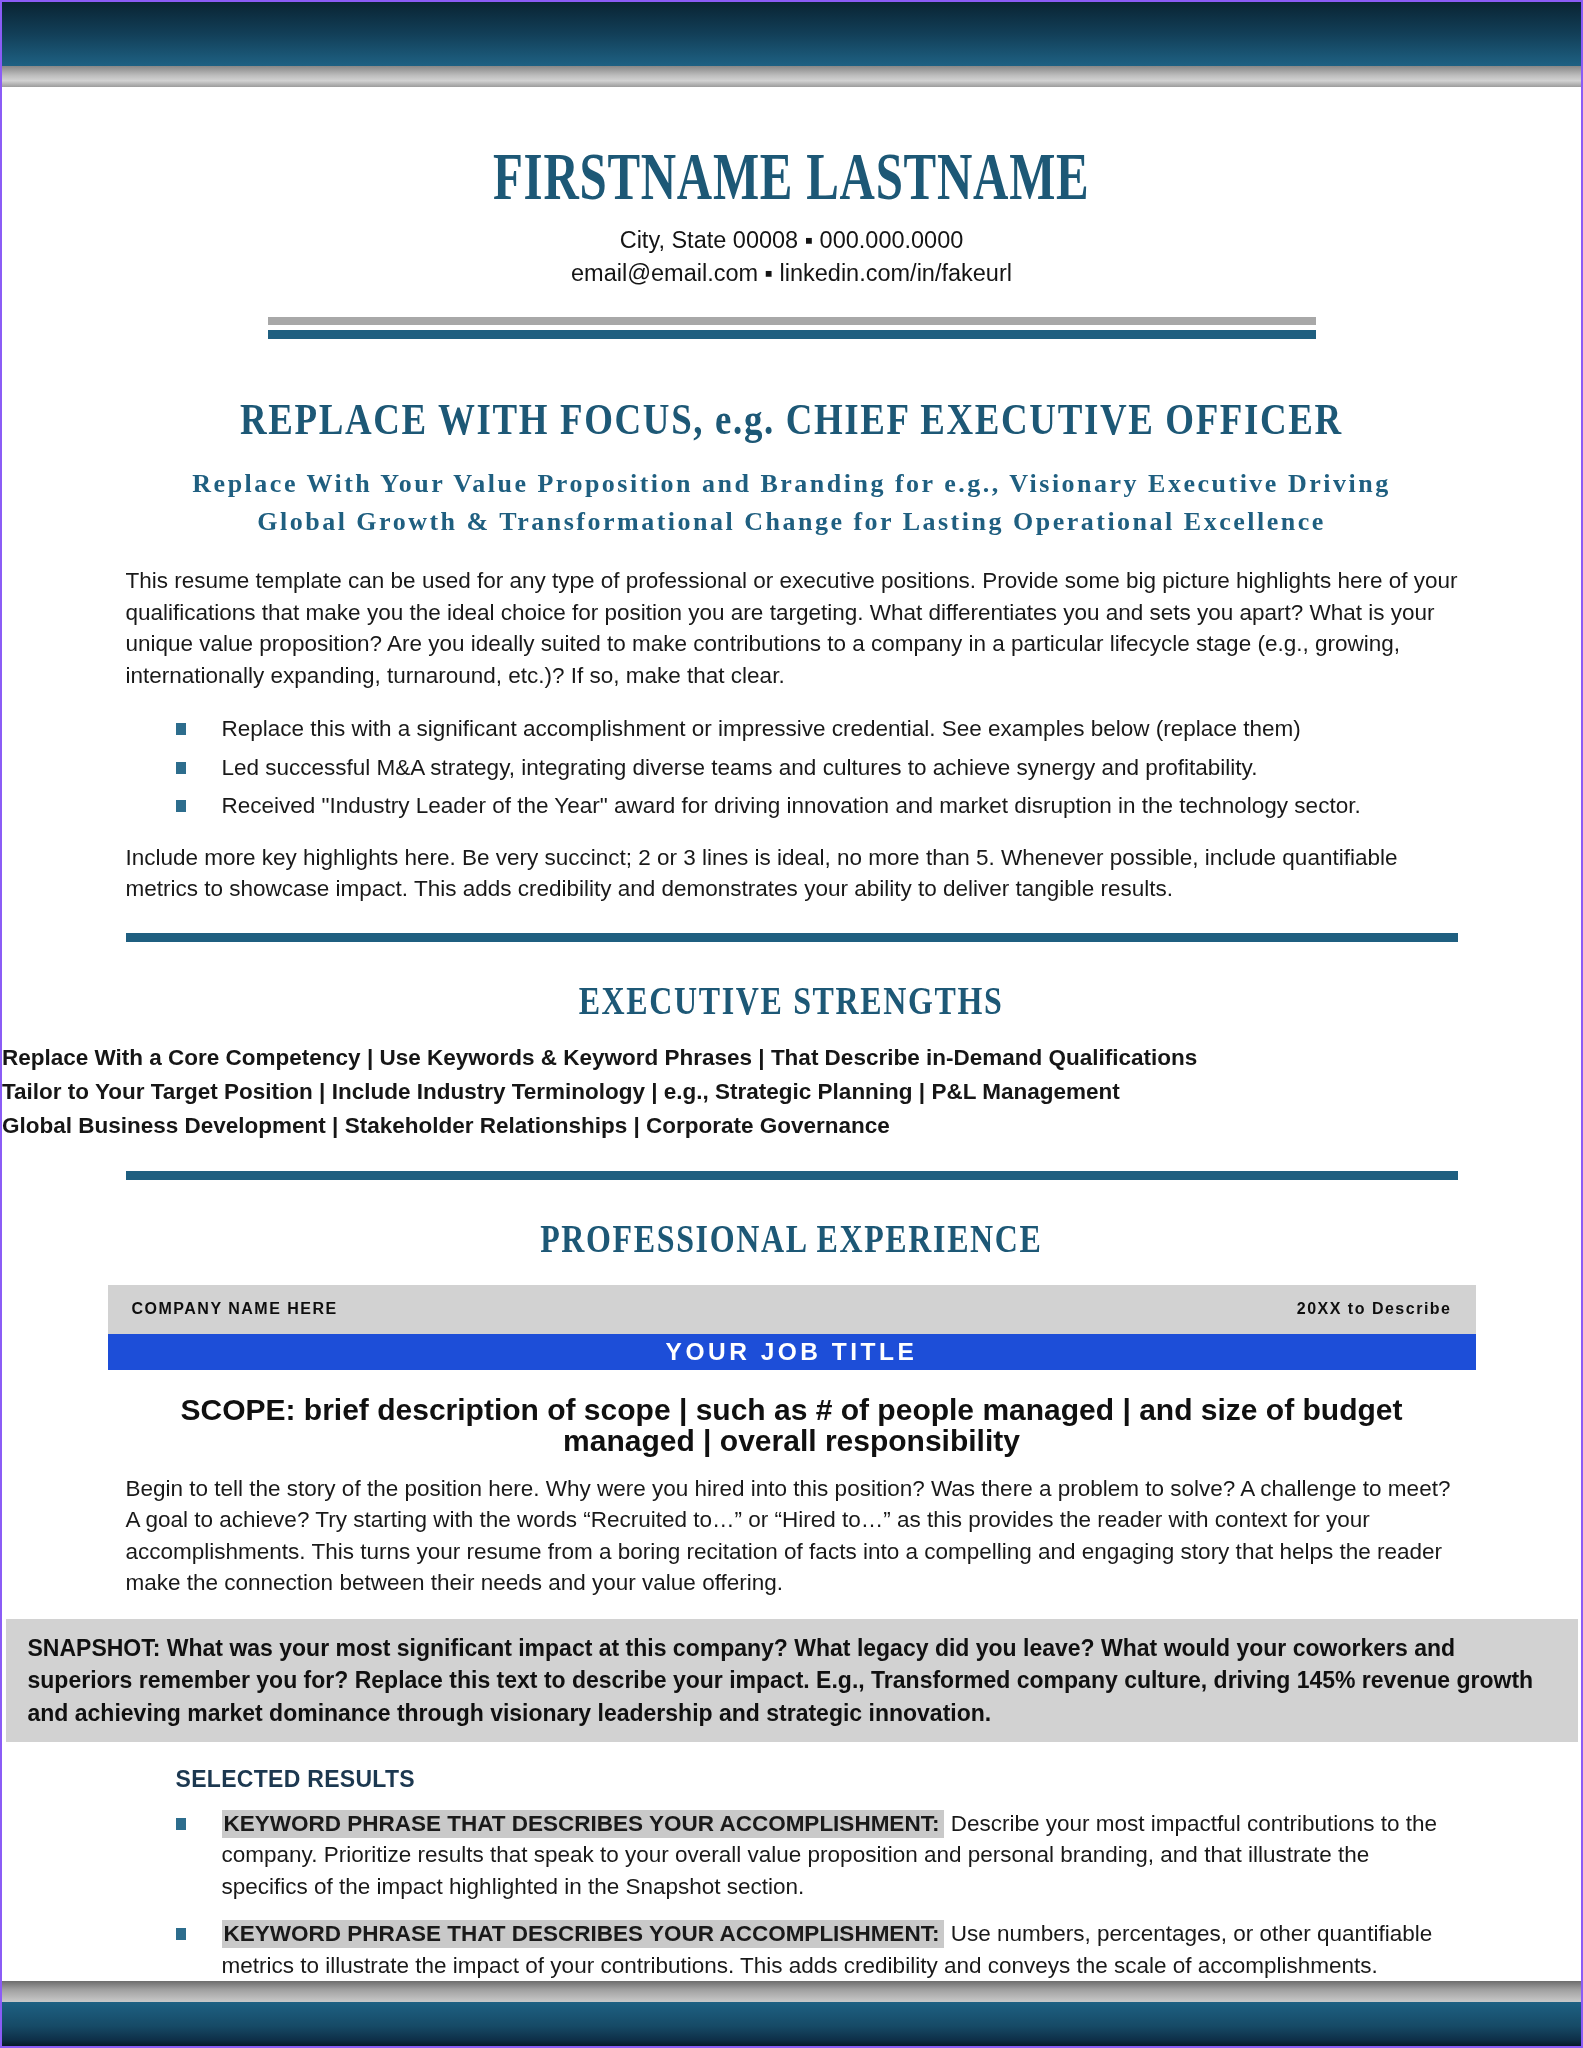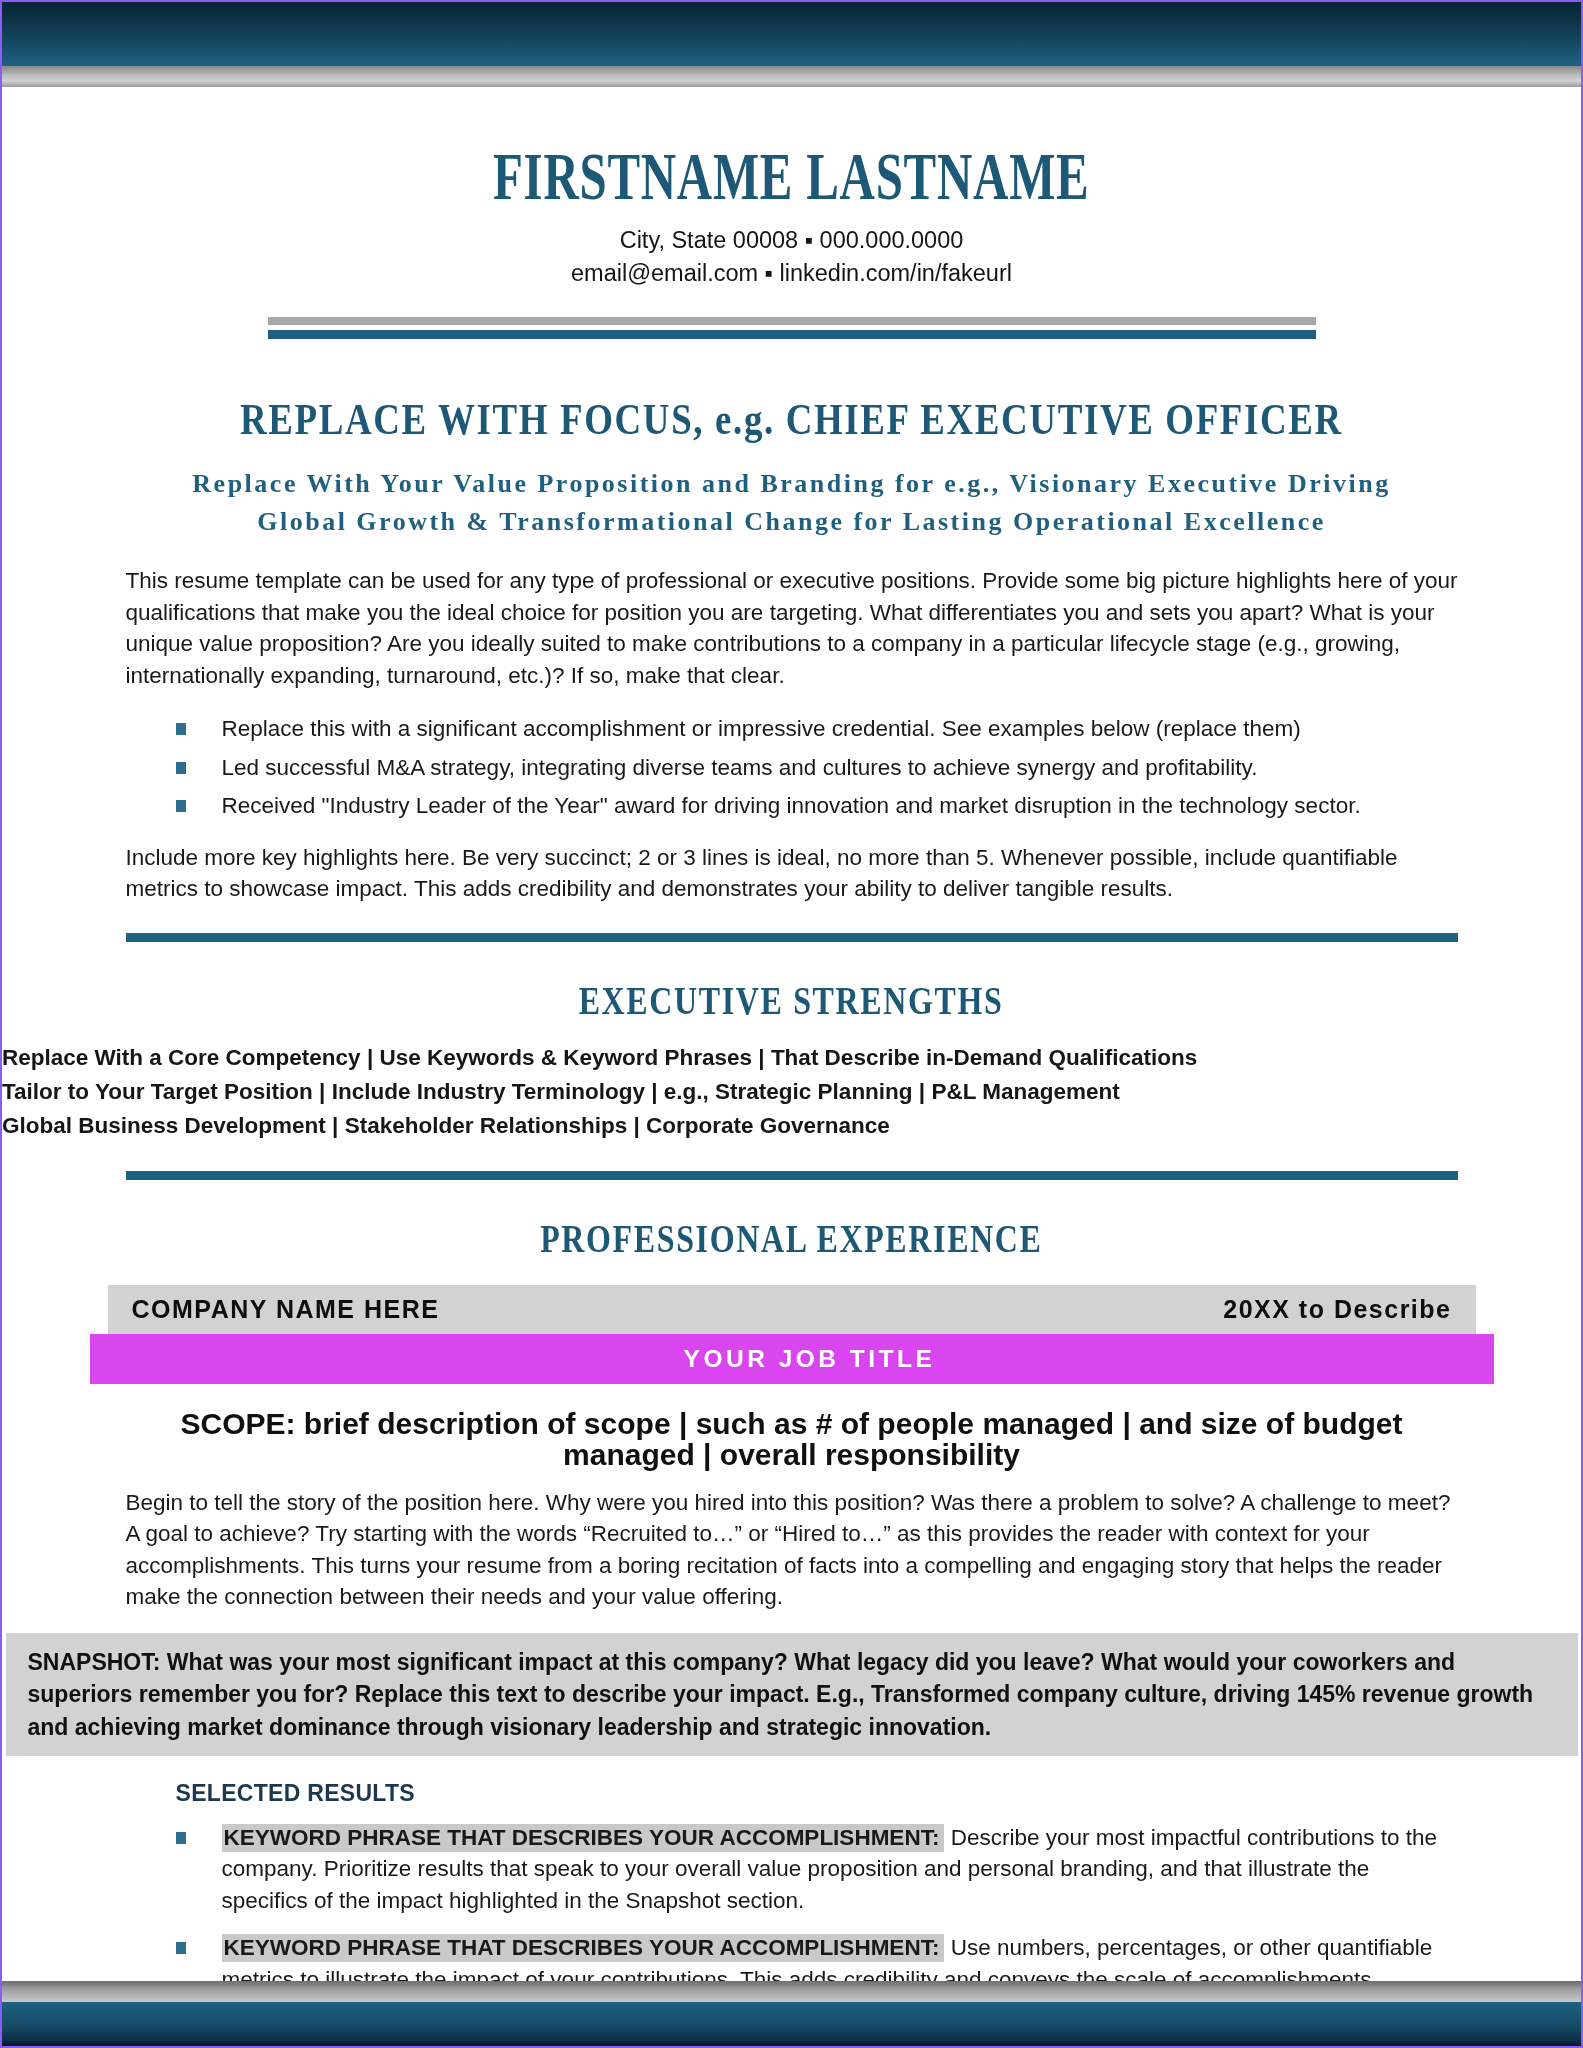--- a/index.html
+++ b/index.html
@@ -104,27 +104,27 @@
     transform-origin:center;
   }
   .strengths { margin-top:18px; text-align:left; font-size:22.5px; line-height:34px; color:#161616;font-weight:bold; }
 
   
   .xp-bar-gray {
     width:1368px; margin:24px auto 0; height:49px;
     background:#d2d2d2;
     display:flex; align-items:center; justify-content:space-between;
     padding:0 24px; box-sizing:border-box;
-    font-weight:bold; font-size:25px; letter-spacing:1.5px; color:#0e0e0e;
+    font-weight:bold; font-size:16px; letter-spacing:1.5px; color:#0e0e0e;
   }
   .xp-bar-blue {
-    width:1368px; margin:0 auto; height:50px;
-    background:#d946ef;
+    width:1368px; margin:0 auto; height:36px;
+    background:#1d4ed8;
     display:flex; align-items:center; justify-content:center;
-    font-weight:bold; font-size:24.5px; letter-spacing:3.5px; color:#ffffff;padding-left:36px;
+    font-weight:bold; font-size:24.5px; letter-spacing:3.5px; color:#ffffff;
   }
   .scope { margin-top:24px; text-align:center; font-weight:bold; font-size:30px; color:#101010; }
   .story { margin-top:16px; }
 
   .snapshot {
     width:1572px; margin:20px auto 0;
     background:#d2d2d2;
     padding:13px 22px; box-sizing:border-box;
     font-weight:bold; font-size:23px; line-height:32.5px; color:#101010;
   }

